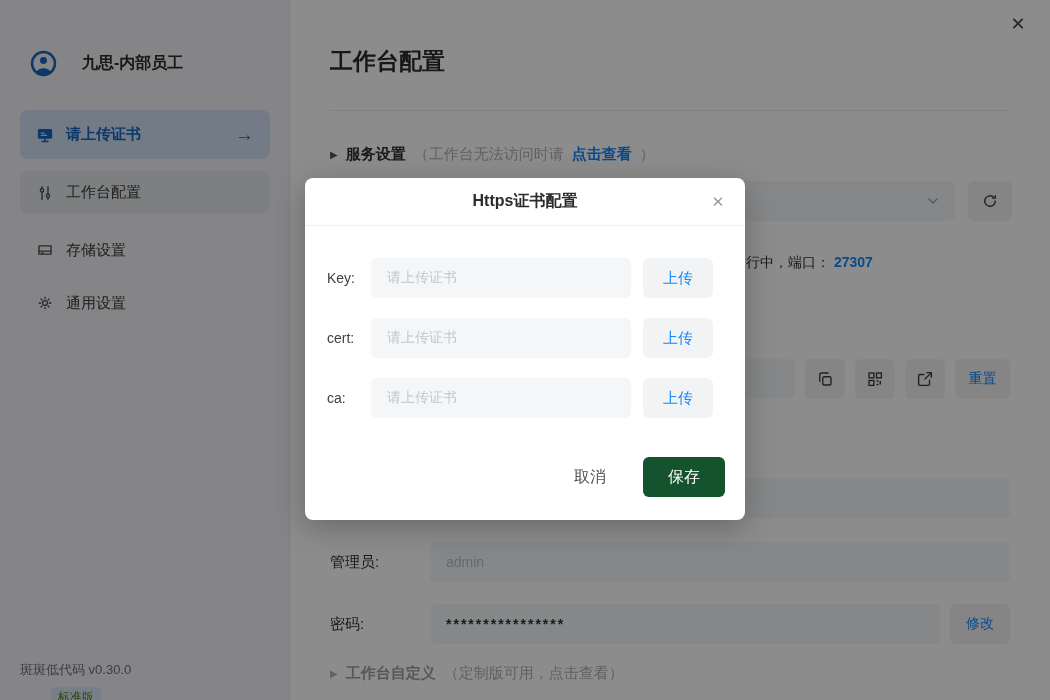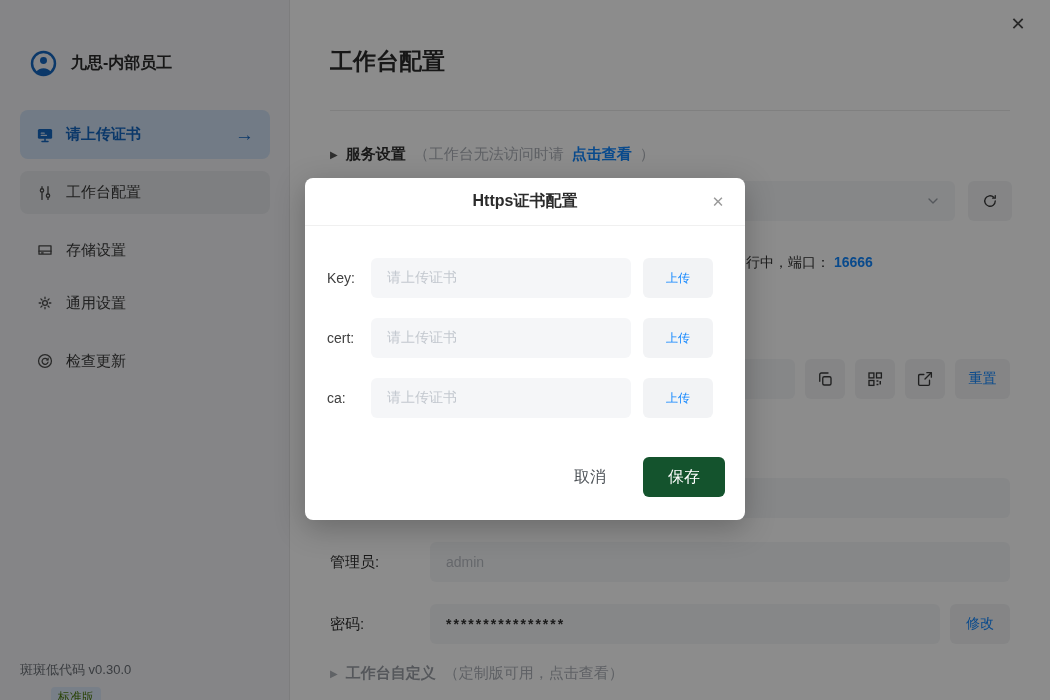--- a/index.html
+++ b/index.html
@@ -3,21 +3,21 @@
 <meta charset="utf-8">
 <style>
   * { margin:0; padding:0; box-sizing:border-box; }
   body { font-family:"Liberation Sans","DejaVu Sans",sans-serif; background:#ddd; }
   .screen { position:relative; width:1050px; height:700px; background:#fff; overflow:hidden; }
 
   
   .sidebar { position:absolute; left:0; top:0; width:290px; height:700px;
              background:#f2f3f6; border-right:1px solid #e3e4e6; }
   .user-row { position:absolute; left:30px; top:50px; display:flex; align-items:center; gap:14px; }
-  .user-row .name { font-size:16px; font-weight:600; color:#2b2b2b; }
+  .user-row .name { font-size:16px; font-weight:600; color:#2b2b2b;margin-left:11px; }
   .avatar { width:27px; height:27px; color:#1566c0; }
   .nav-item { position:absolute; left:20px; width:250px; border-radius:8px;
               display:flex; align-items:center; gap:12px; padding:0 16px;
               font-size:15px; color:#3a3a3a; cursor:pointer; }
   .nav-item svg { width:18px; height:18px; flex:0 0 auto; }
   .nav-open    { top:110px; height:49px; background:#cfe0f4; color:#1566c0; font-weight:600; }
   .nav-config  { top:171px; height:43px; background:#e6e8eb; }
   .nav-storage { top:230px; height:40px; }
   .nav-general { top:283px; height:40px; }
   .nav-update  { top:341px; height:40px; }
@@ -84,21 +84,21 @@
                   display:flex; align-items:center; justify-content:center; }
   .modal-title { font-size:16px; font-weight:600; color:#2b2b2b; }
   .modal-close { position:absolute; right:16px; top:50%; transform:translateY(-50%);
                  width:22px; height:22px; font-size:15px; color:#9a9a9a; text-align:center;
                  line-height:22px; cursor:pointer; }
   .modal-row { position:absolute; left:0; width:440px; height:40px; }
   .mr-0 { top:80px; } .mr-1 { top:140px; } .mr-2 { top:200px; }
   .modal-row .m-label { position:absolute; left:22px; font-size:14px; color:#404040; line-height:40px; }
   .modal-row .m-input { position:absolute; left:66px; top:0; width:260px;font-family:Liberation Serif, serif; }
   .upload-btn { position:absolute; left:338px; top:0; width:70px; height:40px; background:#f2f3f5;
-                border:none; border-radius:6px; font-size:12px; color:#1287ff; cursor:pointer; }
+                border:none; border-radius:6px; font-size:15px; color:#1287ff; cursor:pointer; }
   .modal-footer { position:absolute; left:0; top:279px; width:440px; height:40px; }
   .cancel-btn { position:absolute; left:250px; top:0; width:70px; height:40px; background:transparent;
                 border:none; font-size:16px; color:#4e5358; cursor:pointer; }
   .save-btn { position:absolute; left:338px; top:0; width:82px; height:40px; background:#14532d;
               border:none; border-radius:6px; font-size:16px; color:#fff; cursor:pointer; }
 </style>
 </head>
 <body>
 
 <div class="screen">
@@ -144,28 +144,20 @@
     </div>
 
     <div class="nav-item nav-general">
       <svg viewBox="0 0 24 24" fill="none" stroke="#4a4a4a" stroke-width="1.7" stroke-linecap="round">
         <circle cx="12" cy="12" r="3.2"></circle>
         <path d="M12 4.2v2.1M12 17.7v2.1M4.2 12h2.1M17.7 12h2.1M6.5 6.5l1.5 1.5M16 16l1.5 1.5M17.5 6.5L16 8M8 16l-1.5 1.5"></path>
       </svg>
       <span>通用设置</span>
     </div>
 
-    <div class="nav-item nav-update">
-      <svg viewBox="0 0 24 24" fill="none" stroke="#4a4a4a" stroke-width="1.7" stroke-linecap="round">
-        <circle cx="12" cy="12" r="8.6"></circle>
-        <path d="M15.6 10.4a4 4 0 1 0 .4 3"></path>
-        <path d="M16.2 8.2v2.4h-2.4" stroke-width="1.5"></path>
-      </svg>
-      <span>检查更新</span>
-    </div>
 
     <div class="version-row">
       <span class="version-text">斑斑低代码 v0.30.0</span>
       <span class="edition-badge">标准版</span>
     </div>
   </div>
 
   <div class="main">
 
     <div class="window-close">✕</div>
@@ -186,21 +178,21 @@
         <polyline points="6 9 12 15 18 9"></polyline>
       </svg>
     </div>
     <button class="icon-btn refresh-btn">
       <svg viewBox="0 0 24 24" fill="none" stroke="#3a3a3a" stroke-width="1.8" stroke-linecap="round">
         <path d="M19 12a7 7 0 1 1-2.05-4.95"></path>
         <path d="M19 4.8v3.4h-3.4"></path>
       </svg>
     </button>
 
-    <div class="status-row"><span>行中，端口：</span> <span class="port-num">16666</span></div>
+    <div class="status-row"><span>行中，端口：</span> <span class="port-num">27307</span></div>
 
     <input class="gray-input addr-input" style="">
     <button class="icon-btn copy-btn">
       <svg viewBox="0 0 24 24" fill="none" stroke="#3a3a3a" stroke-width="1.8" stroke-linecap="round" stroke-linejoin="round">
         <rect x="9" y="9" width="11" height="11" rx="2"></rect>
         <path d="M5 15V6a2 2 0 0 1 2-2h9"></path>
       </svg>
     </button>
     <button class="icon-btn qr-btn">
       <svg viewBox="0 0 24 24" fill="none" stroke="#3a3a3a" stroke-width="1.8">

